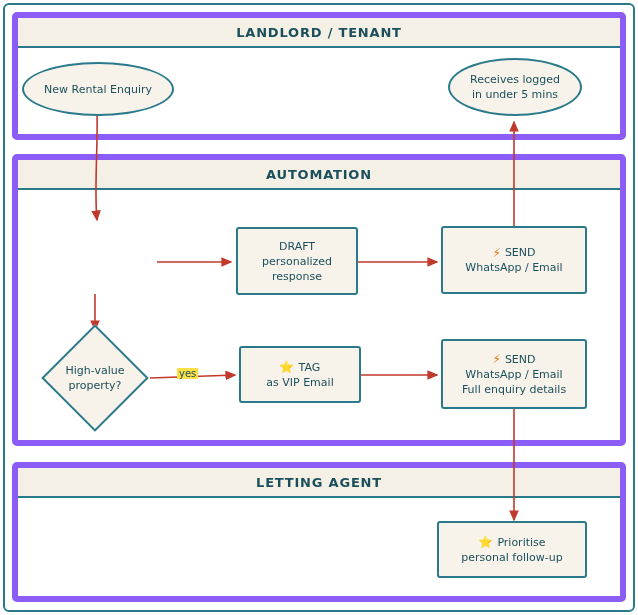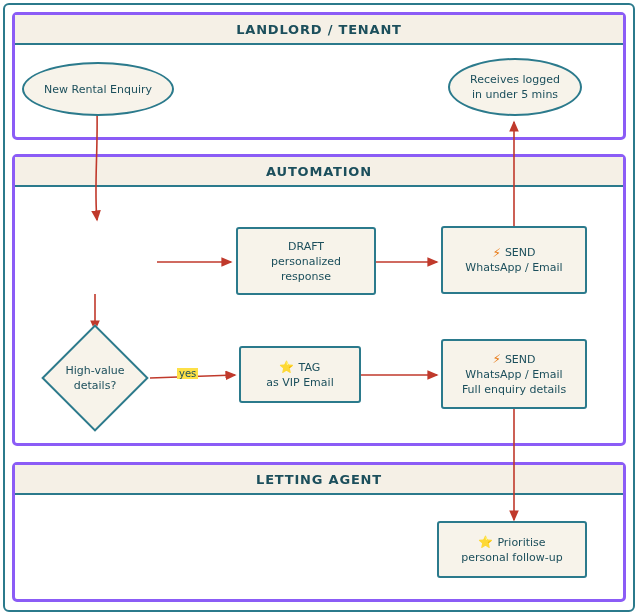--- a/index.html
+++ b/index.html
@@ -23,21 +23,21 @@
     top: 3px;
     width: 632px;
     height: 609px;
     border: 2px solid #2b7a8c;
     border-radius: 6px;
     box-sizing: border-box;
   }
   
   .lane {
     position: absolute;
-    border: 3px solid #8b5cf6;
+    border: 6px solid #8b5cf6;
     border-radius: 5px;
     background: #ffffff;
     box-sizing: border-box;
   }
   .lane-header {
     position: absolute;
     left: 0;
     top: 0;
     right: 0;
     height: 30px;
@@ -190,39 +190,39 @@
   <div class="node ellipse" style="left:22px; top:62px; width:152px; height:54px;">
     <span class="node-line">New Rental Enquiry</span>
   </div>
 
   <div class="node ellipse" style="left:448px; top:58px; width:134px; height:58px;">
     <span class="node-line">Receives logged</span>
     <span class="node-line">in under 5 mins</span>
   </div>
 
 
-  <div class="node box" style="left:236px; top:227px; width:140px; height:68px;">
+  <div class="node box" style="left:236px; top:227px; width:122px; height:68px;">
     <span class="node-line">DRAFT</span>
     <span class="node-line">personalized</span>
     <span class="node-line">response</span>
   </div>
 
   <div class="node box" style="left:441px; top:226px; width:146px; height:68px;">
     <span class="node-line with-icon">
       <span class="icon-bolt">⚡</span>
       <span>SEND</span>
     </span>
     <span class="node-line">WhatsApp / Email</span>
   </div>
 
   <div class="node diamond-wrap" style="left:40px; top:330px; width:110px; height:96px;">
     <div class="diamond-shape"></div>
     <div class="diamond-label">
       <span class="node-line">High-value</span>
-      <span class="node-line">details?</span>
+      <span class="node-line">property?</span>
     </div>
   </div>
 
   <div class="edge-label" style="left:177px; top:368px;">
     <span>yes</span>
   </div>
 
   <div class="node box" style="left:239px; top:346px; width:122px; height:57px;">
     <span class="node-line with-icon">
       <span class="icon-star">⭐</span>

